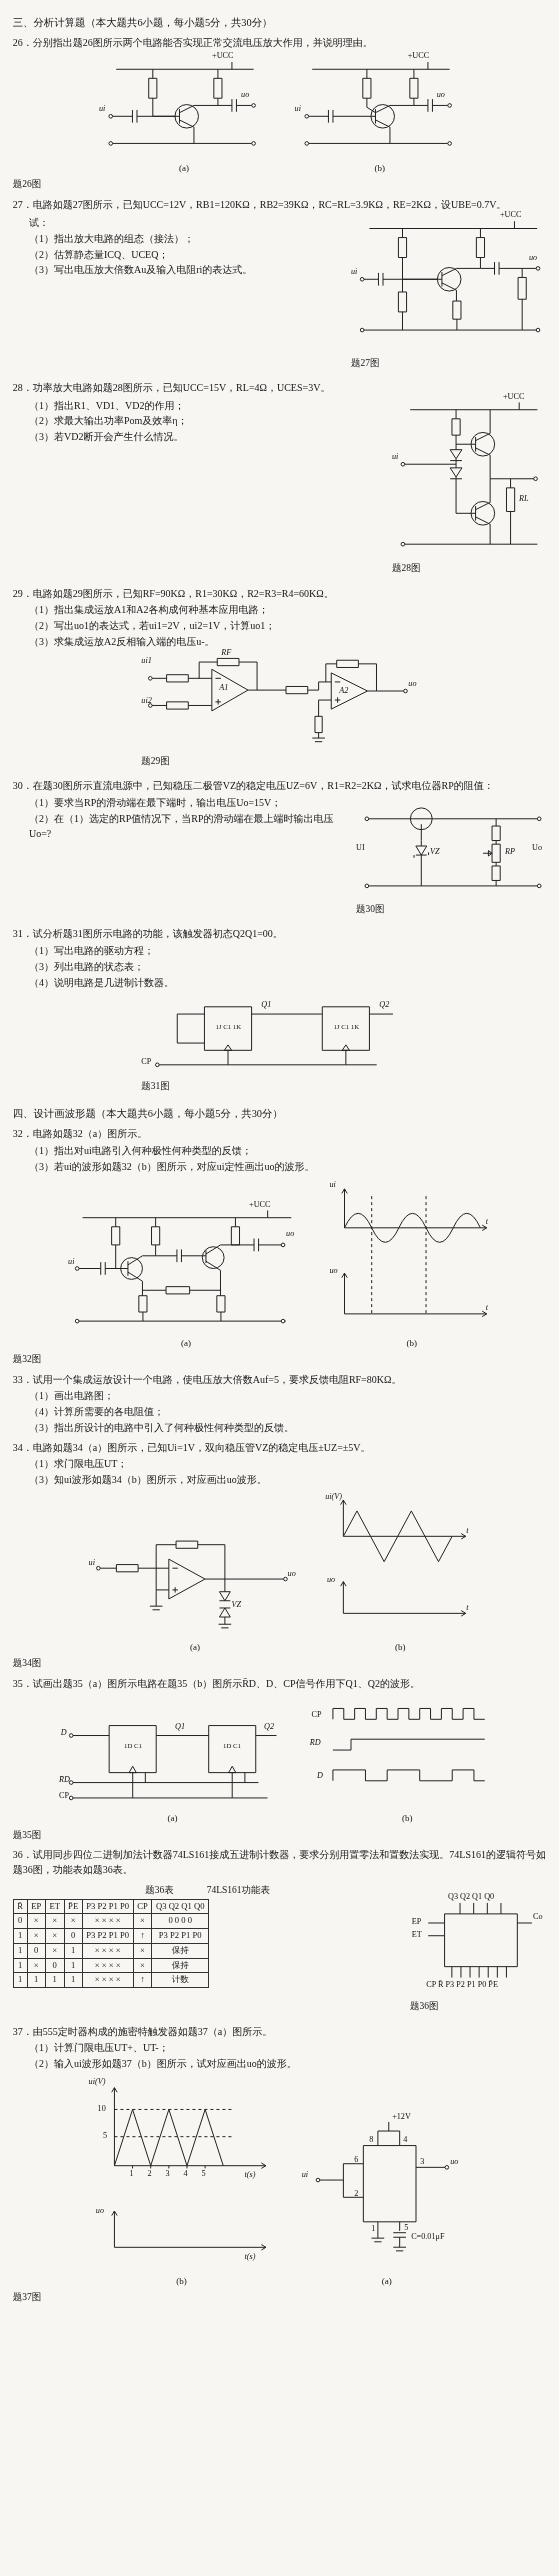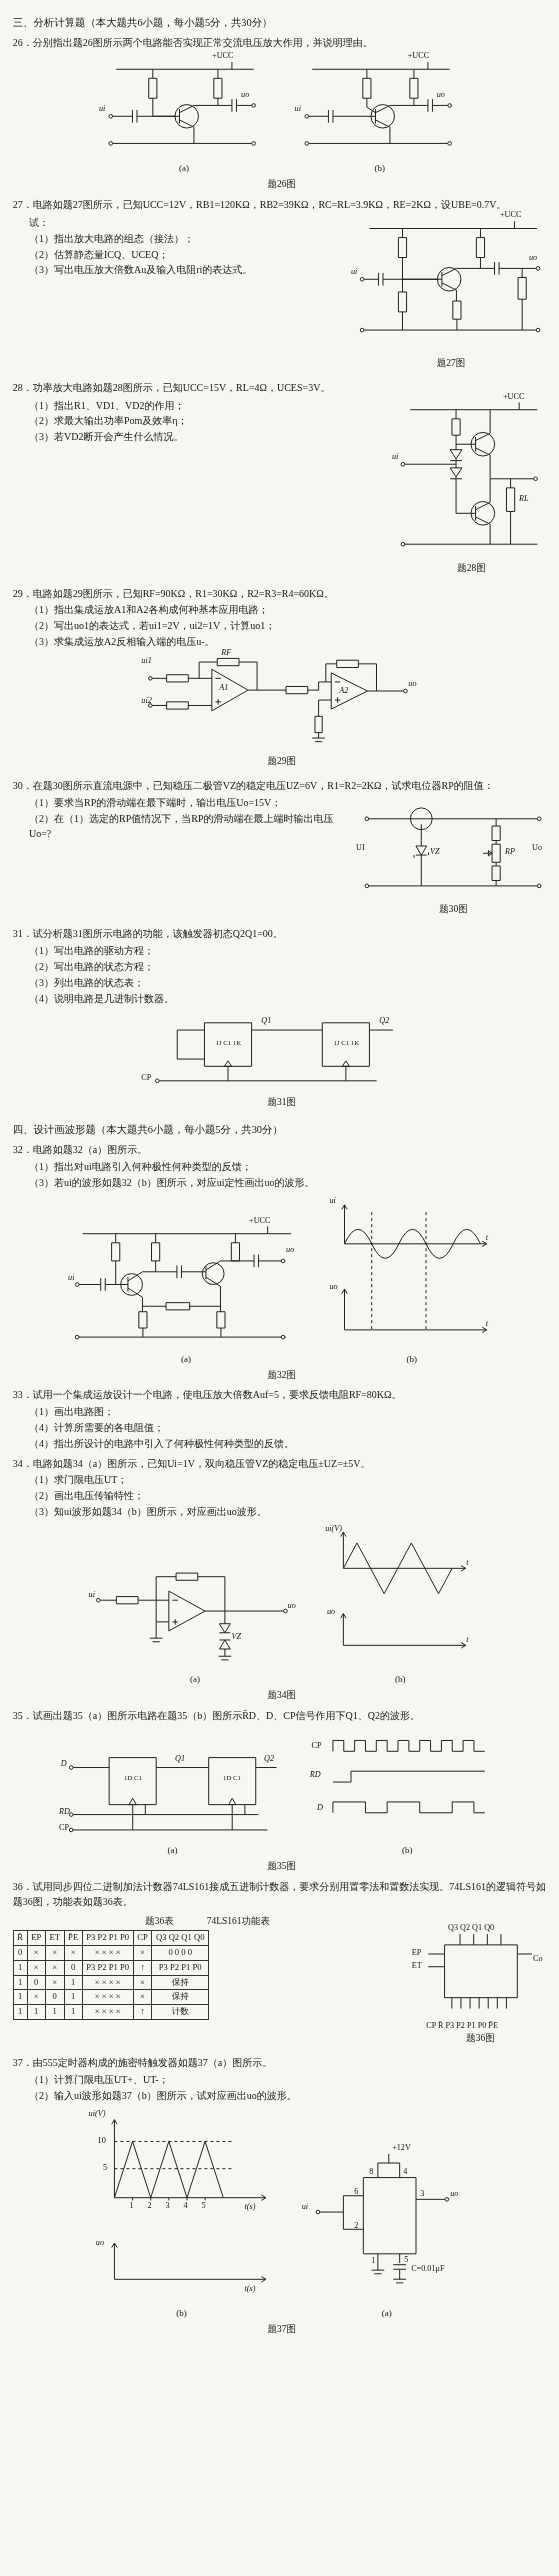--- a/index.html
+++ b/index.html
@@ -15,21 +15,21 @@
   .qrow{display:flex;align-items:flex-start;gap:7.3px}
   .qleft{flex:1 1 auto}
   .figblock{flex:0 0 auto;text-align:center}
   .figrow{display:flex;justify-content:center;align-items:flex-end;gap:23.6px;margin-top:3.6px;flex-wrap:wrap}
   .fig{position:relative;display:inline-block}
   .fig svg{display:block}
   .fig svg *{vector-effect:non-scaling-stroke}
   .lbl{position:absolute;font-size:8.2px;font-style:italic;white-space:nowrap;line-height:1;color:#111}
   .rm{font-style:normal}
   .ffbox{font-style:normal;font-size:6.8px;width:42px;text-align:center}
-  .cap{text-align:center;font-size:9.5px;margin:1.8px 0 5.4px}
+  .cap{text-align:left;font-size:9.5px;margin:1.8px 0 5.4px}
   .subcap{text-align:center;font-size:9px;margin-top:0.9px}
   table.fn{border-collapse:collapse;margin:1.8px 0}
   table.fn th,table.fn td{border:0.9px solid #333;padding:0 3.6px;font-size:8.6px;text-align:center;font-weight:400;line-height:1.6}
   .tbl-titles{display:flex;gap:33px;font-size:9.5px;margin:3.6px 0 1.8px;justify-content:center}
   svg g.ck{stroke:#222;fill:none;stroke-width:1}
   svg .dash{stroke-dasharray:3,3}
   svg .term{fill:#fff}
 </style>
 </head>
 <body>
@@ -263,21 +263,20 @@
         <span class="lbl rm" style="left:176px;top:49px">Uo</span>
         <span class="lbl" style="left:74px;top:53px">VZ</span>
         <span class="lbl" style="left:149px;top:53px">RP</span>
       </div>
       <div class="cap">题30图</div>
     </div>
   </div>
 
   <p class="q">31．试分析题31图所示电路的功能，该触发器初态Q2Q1=00。</p>
   <p class="sub">（1）写出电路的驱动方程；</p>
-  <p class="sub">（2）写出电路的状态方程；</p>
   <p class="sub">（3）列出电路的状态表；</p>
   <p class="sub">（4）说明电路是几进制计数器。</p>
   <div class="figrow">
     <div class="figblock">
       <div class="fig">
         <svg width="281" height="80" viewBox="0 0 310 88">
           <g class="ck">
             <rect x="70" y="14" width="52" height="48"></rect>
             <rect x="200" y="14" width="52" height="48"></rect>
             <path d="M40 22 H70 M40 54 H70 M40 22 V54"></path>
@@ -364,25 +363,24 @@
         <span class="lbl" style="left:158px;top:126px">t</span>
       </div>
       <div class="subcap">(b)</div>
     </div>
   </div>
   <div class="cap">题32图</div>
 
   <p class="q">33．试用一个集成运放设计一个电路，使电压放大倍数Auf=5，要求反馈电阻RF=80KΩ。</p>
   <p class="sub">（1）画出电路图；</p>
   <p class="sub">（4）计算所需要的各电阻值；</p>
-  <p class="sub">（4）指出所设计的电路中引入了何种极性何种类型的反馈。</p>
+  <p class="sub">（3）指出所设计的电路中引入了何种极性何种类型的反馈。</p>
 
   <p class="q">34．电路如题34（a）图所示，已知Ui=1V，双向稳压管VZ的稳定电压±UZ=±5V。</p>
   <p class="sub">（1）求门限电压UT；</p>
-  <p class="sub">（2）画出电压传输特性；</p>
   <p class="sub">（3）知ui波形如题34（b）图所示，对应画出uo波形。</p>
   <div class="figrow">
     <div class="figblock">
       <div class="fig">
         <svg width="213" height="113" viewBox="0 0 235 125">
           <g class="ck">
             <path d="M12 50 H30"></path>
               <rect x="30" y="46" width="24" height="8"></rect>
               <path d="M54 50 H88"></path>
             <polygon points="88,40 88,84 128,62"></polygon>
@@ -551,22 +549,22 @@
             <rect x="38" y="24" width="80" height="58"></rect>
             <path d="M20 34 H38 M20 48 H38"></path>
             <path d="M55 24 V12 M70 24 V12 M85 24 V12 M100 24 V12"></path>
             <path d="M46 82 V94 M56 82 V94 M66 82 V94 M76 82 V94 M86 82 V94 M96 82 V94 M106 82 V94"></path>
             <path d="M118 34 H134"></path>
           </g>
         </svg>
         <span class="lbl rm" style="left:1.8px;top:26px">EP</span>
         <span class="lbl rm" style="left:1.8px;top:39px">ET</span>
         <span class="lbl rm" style="left:38px;top:0.9px">Q3 Q2 Q1 Q0</span>
-        <span class="lbl rm" style="left:123px;top:32px">Co</span>
-        <span class="lbl rm" style="left:16.3px;top:99px">CP R̄ P3 P2 P1 P0 P̄E</span>
+        <span class="lbl rm" style="left:123px;top:21px">Co</span>
+        <span class="lbl rm" style="left:16.3px;top:89px">CP R̄ P3 P2 P1 P0 P̄E</span>
       </div>
       <div class="cap">题36图</div>
     </div>
   </div>
 
   <p class="q">37．由555定时器构成的施密特触发器如题37（a）图所示。</p>
   <p class="sub">（1）计算门限电压UT+、UT-；</p>
   <p class="sub">（2）输入ui波形如题37（b）图所示，试对应画出uo的波形。</p>
   <div class="figrow">
     <div class="figblock">

